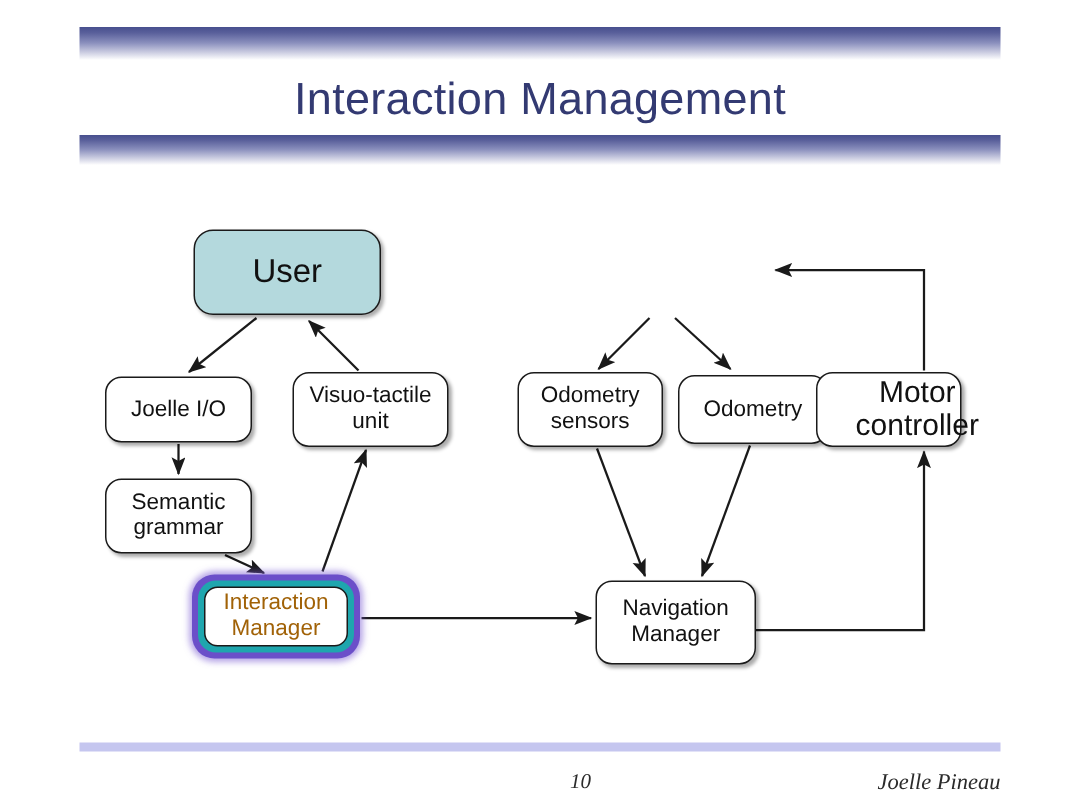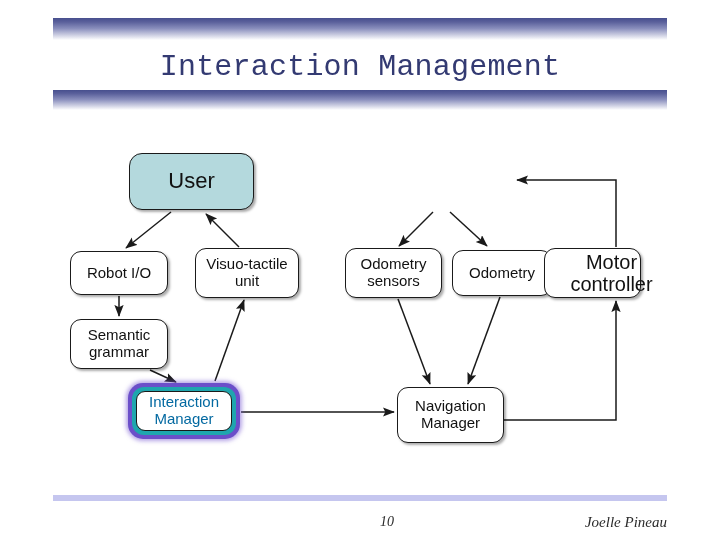--- a/index.html
+++ b/index.html
@@ -40,21 +40,21 @@
     height: 20px;
   }
 
   
   #slide-title {
     position: absolute;
     left: 53px;
     top: 50px;
     width: 614px;
     text-align: center;
-    font-family: Liberation Mono, monospace;
+    font-family: Liberation Sans, sans-serif;
     font-size: 30px;
     font-weight: normal;
     letter-spacing: 0.2px;
     color: #333a72;
     white-space: nowrap;
   }
 
   
   #diagram-canvas {
     position: absolute;
@@ -169,21 +169,21 @@
     border: 1.3px solid #1a1a1a;
     border-radius: 9px;
     background: #ffffff;
     display: flex;
     align-items: center;
     justify-content: center;
     text-align: center;
     font-family: "Liberation Sans", sans-serif;
     font-size: 15px;
     line-height: 1.12;
-    color: #0369a1;
+    color: #a16207;
     box-shadow: none;
   }
 
   
   #footer-rule {
     position: absolute;
     left: 53px;
     top: 495px;
     width: 614px;
     height: 6px;
@@ -256,21 +256,21 @@
         <path d="M616,127 L616,60 L517,60"></path>
       </g>
     </svg>
 
     <div class="node node-fill-blue node-user">
       <span>User</span>
     </div>
 
 
     <div class="node node-speech">
-      <span>Robot I/O</span>
+      <span>Joelle I/O</span>
     </div>
 
     <div class="node node-visuo">
       <div>
         <span>Visuo-tactile</span>
         <span>unit</span>
       </div>
     </div>
 
     <div class="node node-distance">

